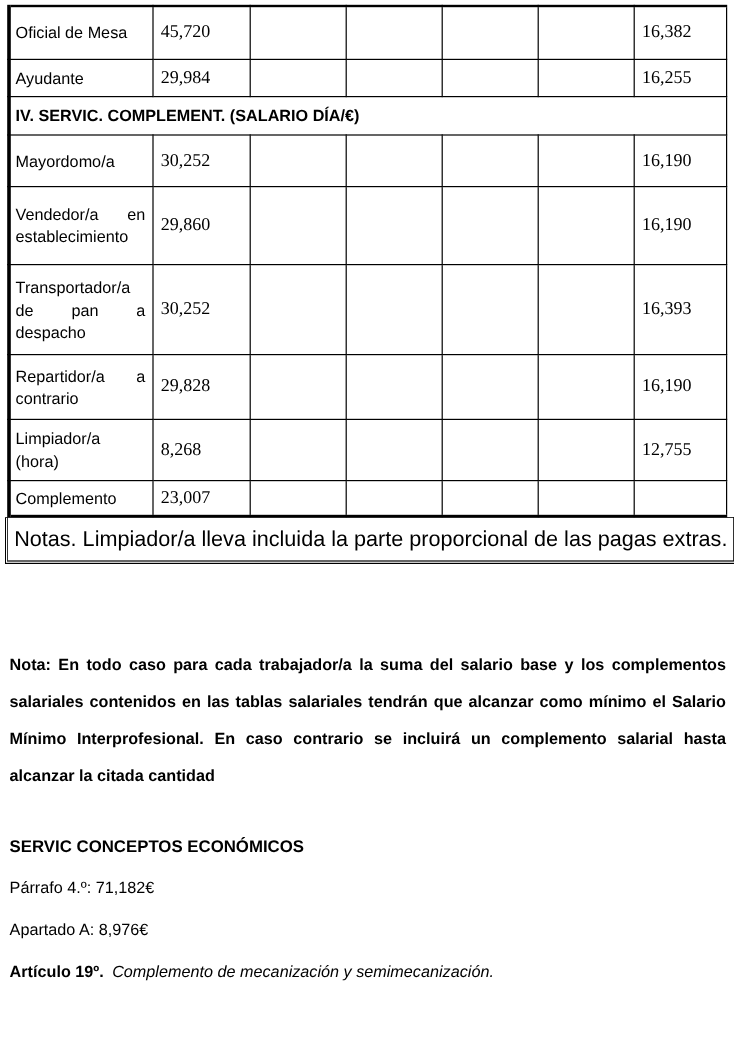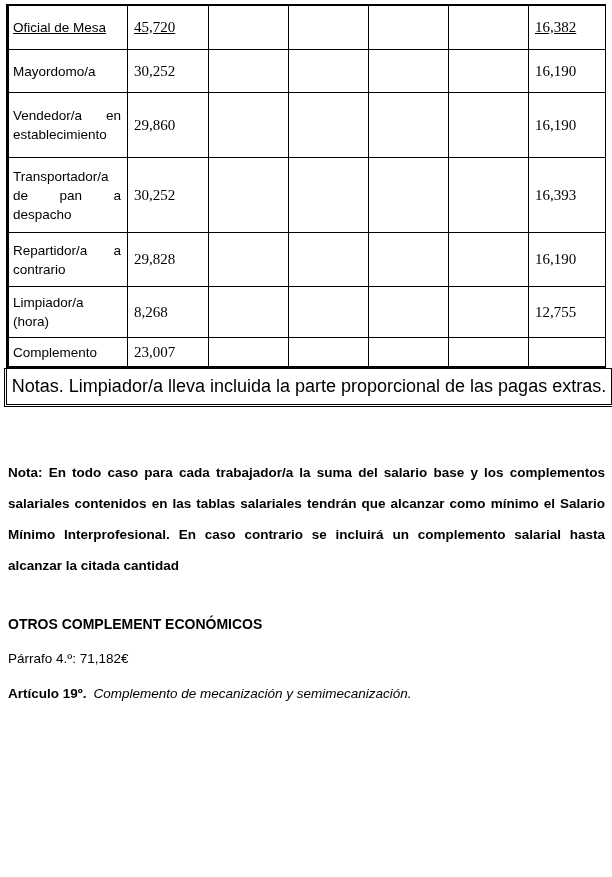--- a/index.html
+++ b/index.html
@@ -50,21 +50,21 @@
   td.section-cell {
     font-size: 13.5px;
     font-weight: bold;
     padding: 2px 4px;
     border-right: 6px solid #000;
   }
   td.artifact-right {
     border-right: 6px solid #000;
   }
   
-  tr.h39 td { height: 39px; text-decoration: underline; }
+  tr.h39 td { height: 39px; }
   tr.h26 td { height: 26px; }
   tr.h27 td { height: 27px; }
   tr.h38 td { height: 38px; }
   tr.h60 td { height: 60px; }
   tr.h70 td { height: 70px; }
   tr.h49 td { height: 49px; }
   tr.h46 td { height: 46px; }
   tr.h24 td { height: 24px; }
 
   
@@ -76,21 +76,21 @@
     border-left: 3px double #000;
     border-bottom: 3px double #000;
     padding: 9px 4px 9px 4px;
     font-size: 18px;
     line-height: 17px;
     text-align: center;
   }
 
   
   .nota-par {
-    margin: 50px 7px 0 8px;
+    margin: 68px 7px 0 8px;
     font-size: 13.5px;
     font-weight: bold;
     line-height: 31px;
     text-align: justify;
   }
   .otros {
     margin: 0 8px 0 8px;
   }
   .otros-heading {
     margin: 33px 0 0 0;
@@ -129,20 +129,32 @@
     <tbody>
       <tr class="h39">
         <td class="label-cell">Oficial de Mesa</td>
         <td class="num-cell">45,720</td>
         <td></td>
         <td></td>
         <td></td>
         <td></td>
         <td class="num-cell">16,382</td>
       </tr>
+      <tr class="h26">
+        <td class="label-cell">Ayudante</td>
+        <td class="num-cell">29,984</td>
+        <td></td>
+        <td></td>
+        <td></td>
+        <td></td>
+        <td class="num-cell">16,255</td>
+      </tr>
+      <tr class="h27">
+        <td class="section-cell" colspan="7">IV. SERVIC. COMPLEMENT. (SALARIO DÍA/€)</td>
+      </tr>
       <tr class="h38">
         <td class="label-cell">Mayordomo/a</td>
         <td class="num-cell">30,252</td>
         <td></td>
         <td></td>
         <td></td>
         <td></td>
         <td class="num-cell">16,190</td>
       </tr>
       <tr class="h60">
@@ -193,22 +205,23 @@
     </tbody>
   </table>
 
   <div class="notes-box">
     <span>Notas. Limpiador/a lleva incluida la parte proporcional de las pagas extras.</span>
   </div>
 
   <p class="nota-par">Nota: En todo caso para cada trabajador/a la suma del salario base y los complementos salariales contenidos en las tablas salariales tendrán que alcanzar como mínimo el Salario Mínimo Interprofesional. En caso contrario se incluirá un complemento salarial hasta alcanzar la citada cantidad</p>
 
   <div class="otros">
-    <h2 class="otros-heading">OTROS COMPLEMENT ECONÓMICOS</h2>
+    <h2 class="otros-heading">SERVIC CONCEPTOS ECONÓMICOS</h2>
 
     <p>Párrafo 4.º: 71,182€</p>
 
+    <p>Apartado A: 8,976€</p>
 
     <p><span class="art-label">Artículo 19º.</span><span class="art-subject">Complemento de mecanización y semimecanización.</span></p>
 
   </div>
 
 </div>
 
 </body></html>

